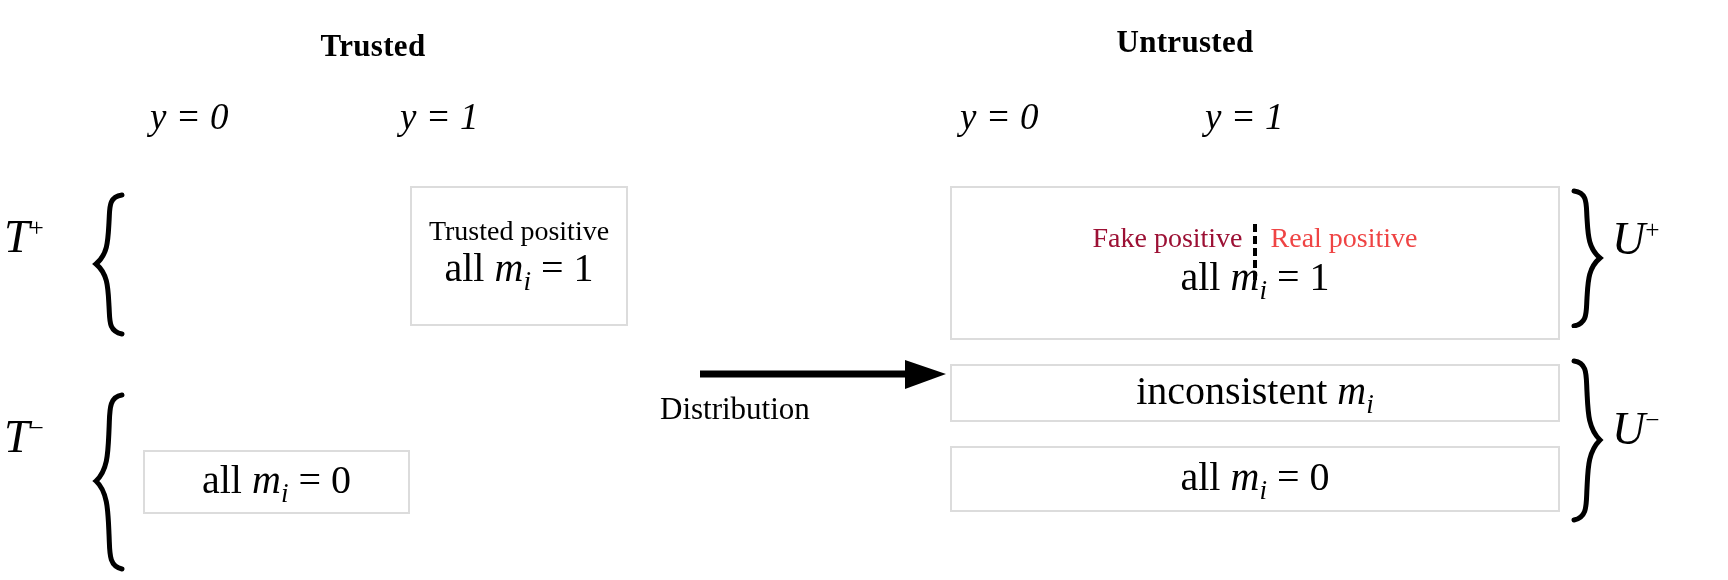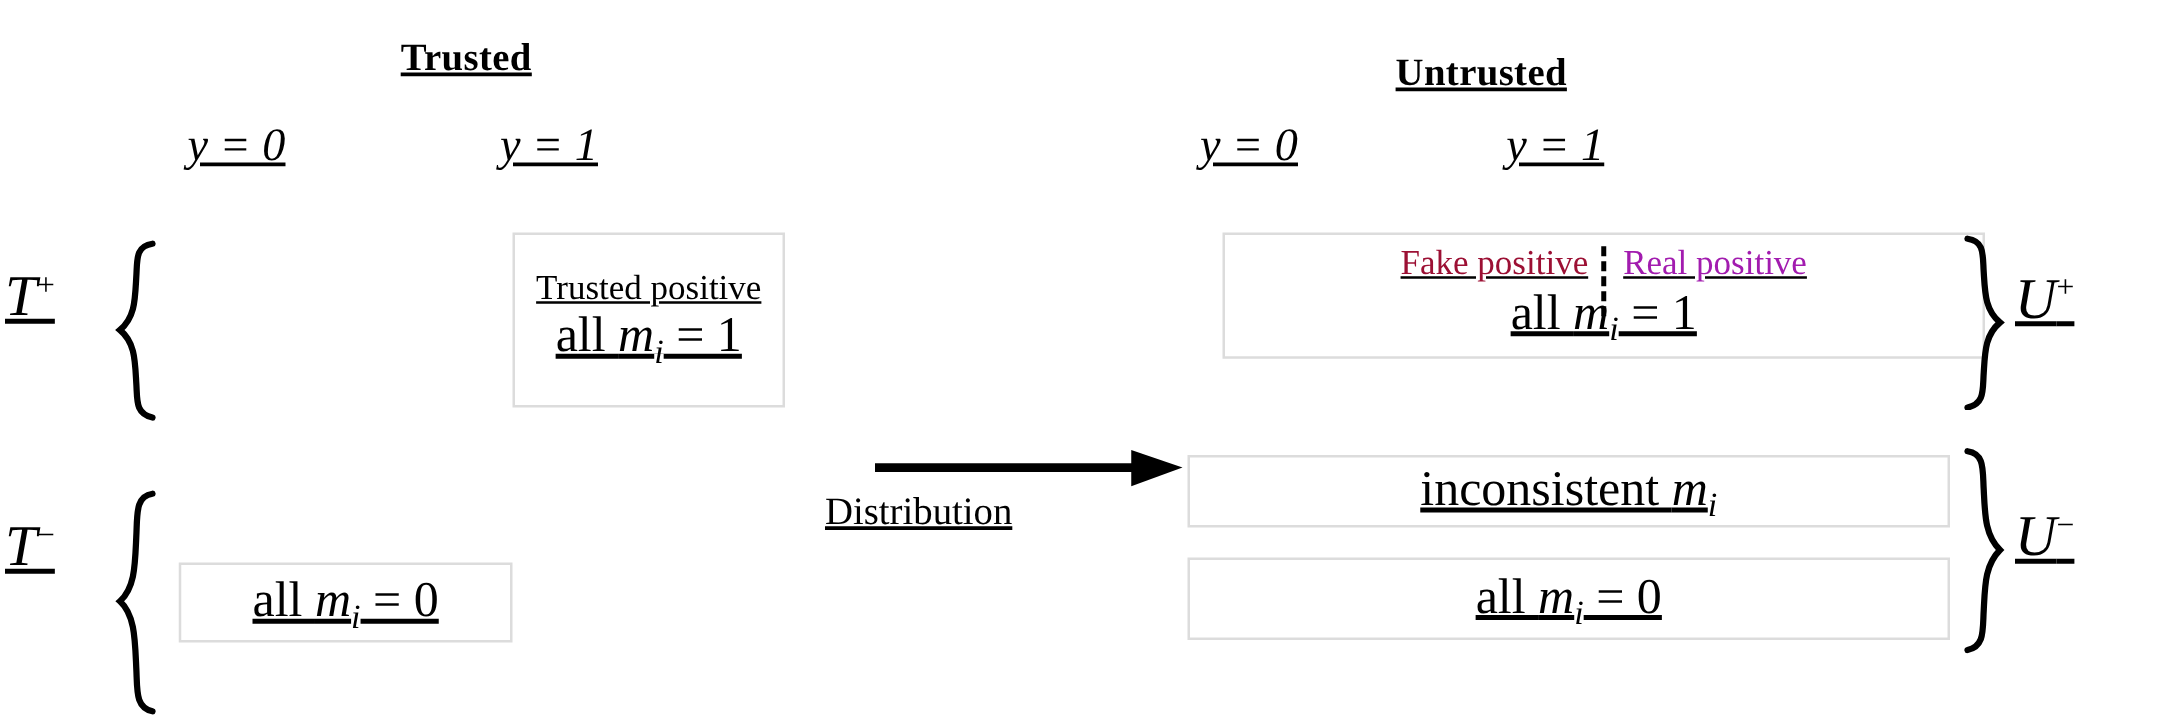--- a/index.html
+++ b/index.html
@@ -9,21 +9,21 @@
   }
   #canvas {
     position: relative;
     width: 1728px;
     height: 580px;
     background: #ffffff;
     font-family: "Liberation Serif", "DejaVu Serif", serif;
     color: #000000;
     overflow: hidden;
   }
-  .abs { position: absolute; text-decoration: underline; }
+  .abs { position: absolute; }
 
   
   .grp-title {
     font-weight: bold;
     font-size: 31px;
     text-align: center;
     letter-spacing: .3px;
   }
   .ylabel {
     font-size: 37px;
@@ -47,21 +47,21 @@
 
   .split-row {
     display: flex;
     flex-direction: row;
     align-items: center;
     justify-content: center;
     width: 100%;
     white-space: nowrap;
   }
   .seg-red   { color: #9c1034; font-size: 28px; padding-right: 14px; }
-  .seg-blue  { color: #a21caf; font-size: 28px; padding-left: 14px; }
+  .seg-blue  { color: #ef4444; font-size: 28px; padding-left: 14px; }
   .divider-dash {
     width: 0;
     border-left: 4px dashed #000000;
     height: 56px;
     position: absolute;
     left: 50%;
     top: 2px;
     transform: translateX(-2px);
   }
 
@@ -138,27 +138,27 @@
     <svg width="250" height="36" viewBox="0 0 250 36">
       <line x1="0" y1="16" x2="212" y2="16" stroke="#000" stroke-width="7"></line>
       <polygon points="205,2 246,16 205,31" fill="#000"></polygon>
     </svg>
   </div>
 
   <div class="abs arrow-caption" style="left:660px; top:392px; width:330px;">
     <div>Distribution</div>
   </div>
 
-  <div class="abs grp-title" style="left:1040px; top:40px; width:290px;">Untrusted</div>
+  <div class="abs grp-title" style="left:1040px; top:24px; width:290px;">Untrusted</div>
 
   <div class="abs ylabel mathit" style="left:960px; top:95px; width:190px;">y = 0</div>
 
   <div class="abs ylabel mathit" style="left:1205px; top:95px; width:190px;">y = 1</div>
 
-  <div class="abs box" style="left:978px; top:186px; width:610px; height:101px; position:absolute;">
+  <div class="abs box" style="left:950px; top:186px; width:610px; height:154px; position:absolute;">
     <div class="split-row" style="position:relative;">
       <span class="seg-red">Fake positive</span>
       <span class="divider-dash"></span>
       <span class="seg-blue">Real positive</span>
     </div>
     <div class="box-line2"><span>all </span><span class="mathit">m</span><span class="mathit mi-sub">i</span><span> = 1</span></div>
   </div>
 
   <div class="abs brace" style="left:1568px; top:188px;">
     <svg width="40" height="140" viewBox="0 0 40 140">

